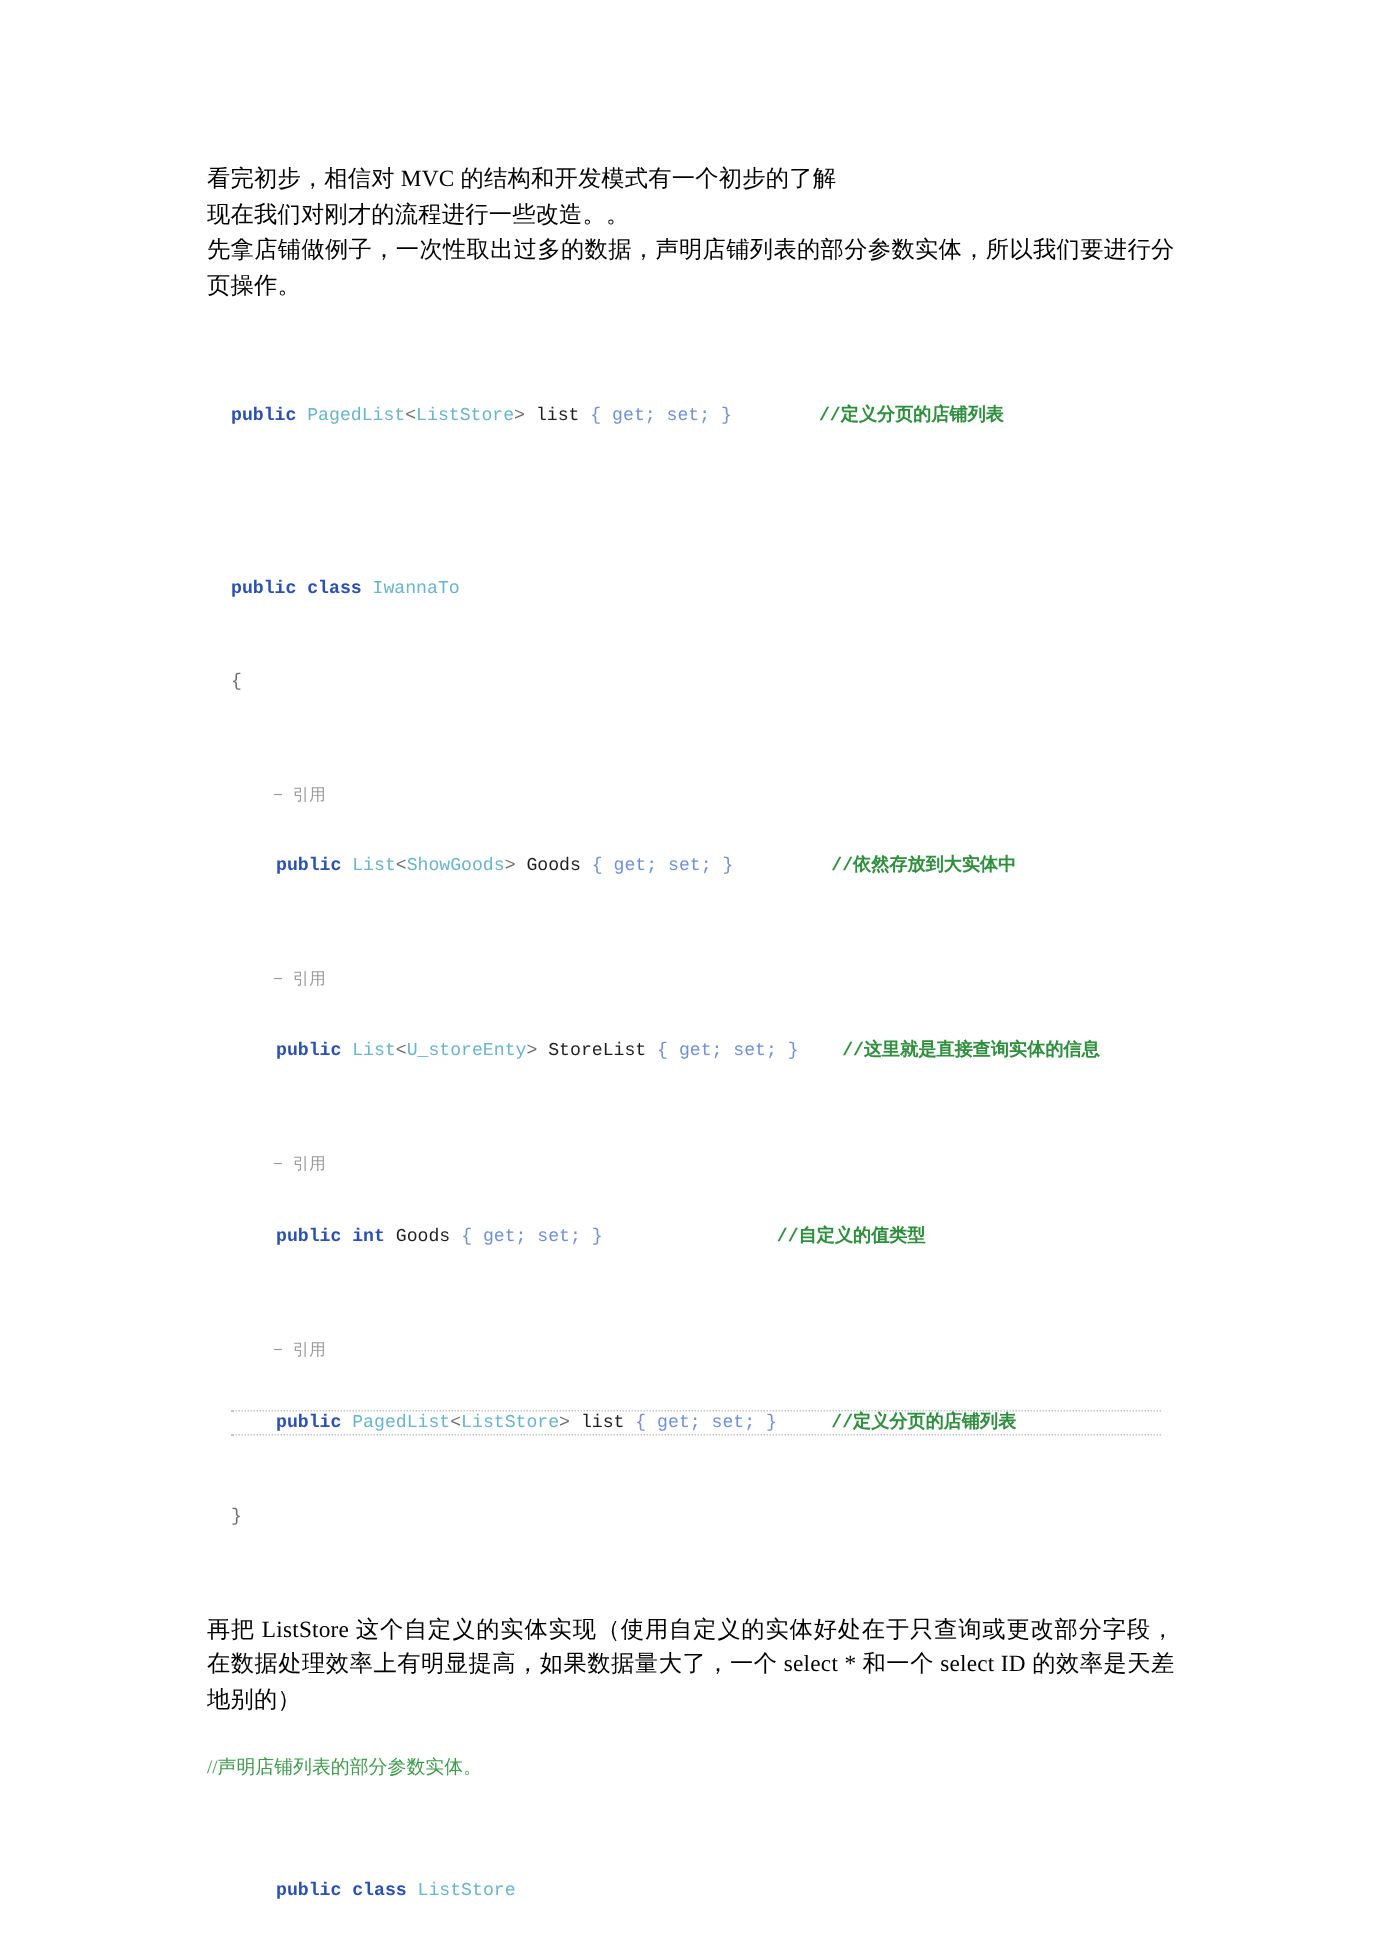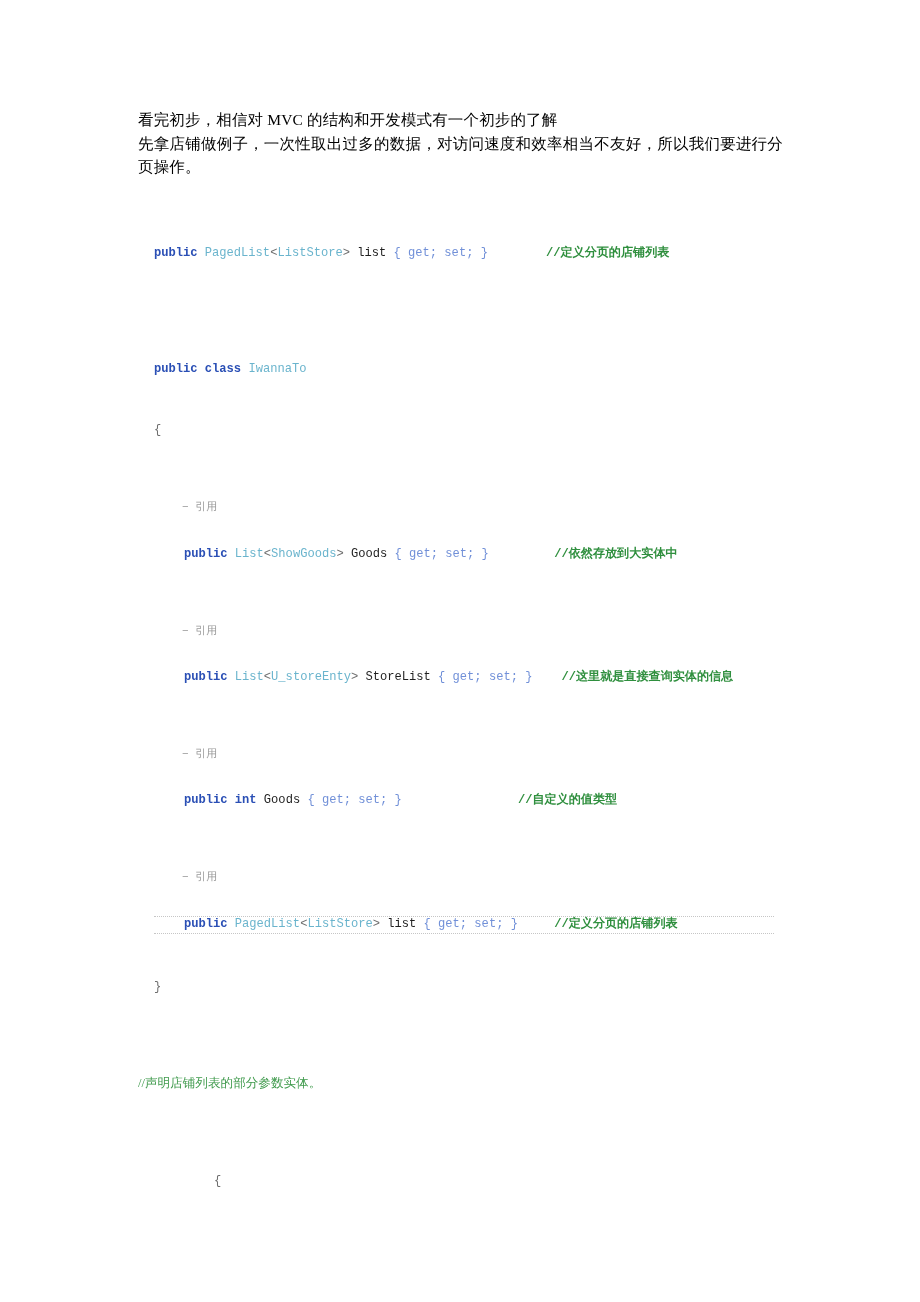--- a/index.html
+++ b/index.html
@@ -80,21 +80,22 @@
     white-space: pre;
     margin-top: 24px;
   }
 </style>
 </head>
 <body>
 
 <div class="page">
 
   <p class="prose">看完初步，相信对 MVC 的结构和开发模式有一个初步的了解</p>
-  <p class="prose">先拿店铺做例子，一次性取出过多的数据，对访问速度和效率相当不友好，所以我们要进行分页操作。</p>
+  <p class="prose">现在我们对刚才的流程进行一些改造。。</p>
+  <p class="prose">先拿店铺做例子，一次性取出过多的数据，声明店铺列表的部分参数实体，所以我们要进行分页操作。</p>
 
   <div class="gap-xs"></div>
 
   <div class="code block">
 
     <span class="ln i0"><span class="kw">public</span> <span class="typ">PagedList</span><span class="pun">&lt;</span><span class="typ">ListStore</span><span class="pun">&gt;</span> <span class="id">list</span> <span class="acc">{ get; set; }</span>        <span class="cmt">//定义分页的店铺列表</span></span>
 
     <span class="ln sp"></span>
 
     <span class="ln i0"><span class="kw">public</span> <span class="kw">class</span> <span class="typ">IwannaTo</span></span>
@@ -115,27 +116,29 @@
 
     
     <span class="ln i1 lens"><span>−</span> <span>引用</span></span>
     <span class="ln i2 sel"><span class="kw">public</span> <span class="typ">PagedList</span><span class="pun">&lt;</span><span class="typ">ListStore</span><span class="pun">&gt;</span> <span class="id">list</span> <span class="acc">{ get; set; }</span>     <span class="cmt">//定义分页的店铺列表</span></span>
 
     <span class="ln i0"><span class="pun">}</span></span>
   </div>
 
   <div class="gap-s"></div>
 
+  <p class="prose">再把 ListStore 这个自定义的实体实现（使用自定义的实体好处在于只查询或更改部分字段，在数据处理效率上有明显提高，如果数据量大了，一个 select * 和一个  select ID 的效率是天差地别的）</p>
 
   <div class="comment-line">//声明店铺列表的部分参数实体。</div>
 
   <div class="gap-xs"></div>
 
   <div class="code block" style="padding-left:30px;">
 
+    <span class="ln i0"><span class="kw">public</span> <span class="kw">class</span> <span class="typ">ListStore</span></span>
 
     <span class="ln i2"><span class="pun">{</span></span>
 
     
 
     
 
     
 
     

